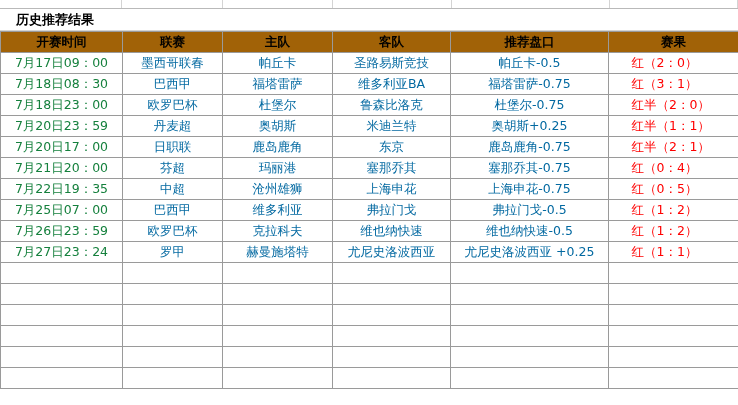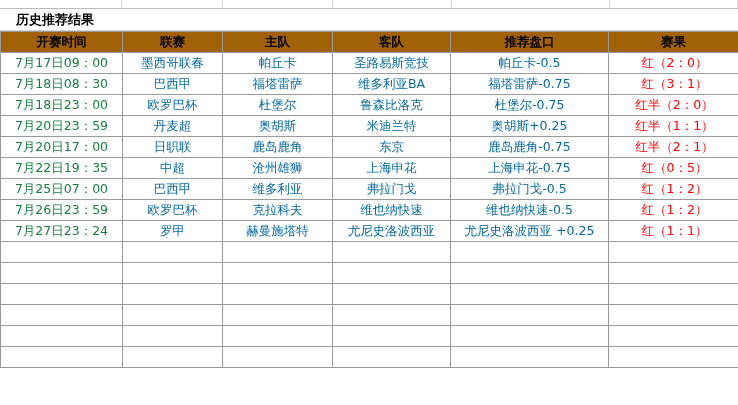--- a/index.html
+++ b/index.html
@@ -74,21 +74,21 @@
   }
   td.league, td.home, td.away, td.bet {
     color: #0369a1;
   }
   tr.empty td {
     height: 21px;
   }
   .res-wrap {
     display: inline-block;
     min-width: 86px;
-    text-align: center;
+    text-align: left;
     padding-left: 2px;
   }
   .res-label { display: inline-block; }
   .res-score { display: inline-block; }
 </style>
 </head>
 <body>
 
 <div class="sheet">
 
@@ -157,20 +157,28 @@
         </tr>
         <tr>
           <td class="date-cell">7月20日17：00</td>
           <td class="league">日职联</td>
           <td class="home">鹿岛鹿角</td>
           <td class="away">东京</td>
           <td class="bet">鹿岛鹿角-0.75</td>
           <td class="result-cell"><span class="res-wrap"><span class="res-label">红半</span><span class="res-score">（2：1）</span></span></td>
         </tr>
         <tr>
+          <td class="date-cell">7月21日20：00</td>
+          <td class="league">芬超</td>
+          <td class="home">玛丽港</td>
+          <td class="away">塞那乔其</td>
+          <td class="bet">塞那乔其-0.75</td>
+          <td class="result-cell"><span class="res-wrap"><span class="res-label">红</span><span class="res-score">（0：4）</span></span></td>
+        </tr>
+        <tr>
           <td class="date-cell">7月22日19：35</td>
           <td class="league">中超</td>
           <td class="home">沧州雄狮</td>
           <td class="away">上海申花</td>
           <td class="bet">上海申花-0.75</td>
           <td class="result-cell"><span class="res-wrap"><span class="res-label">红</span><span class="res-score">（0：5）</span></span></td>
         </tr>
         <tr>
           <td class="date-cell">7月25日07：00</td>
           <td class="league">巴西甲</td>

